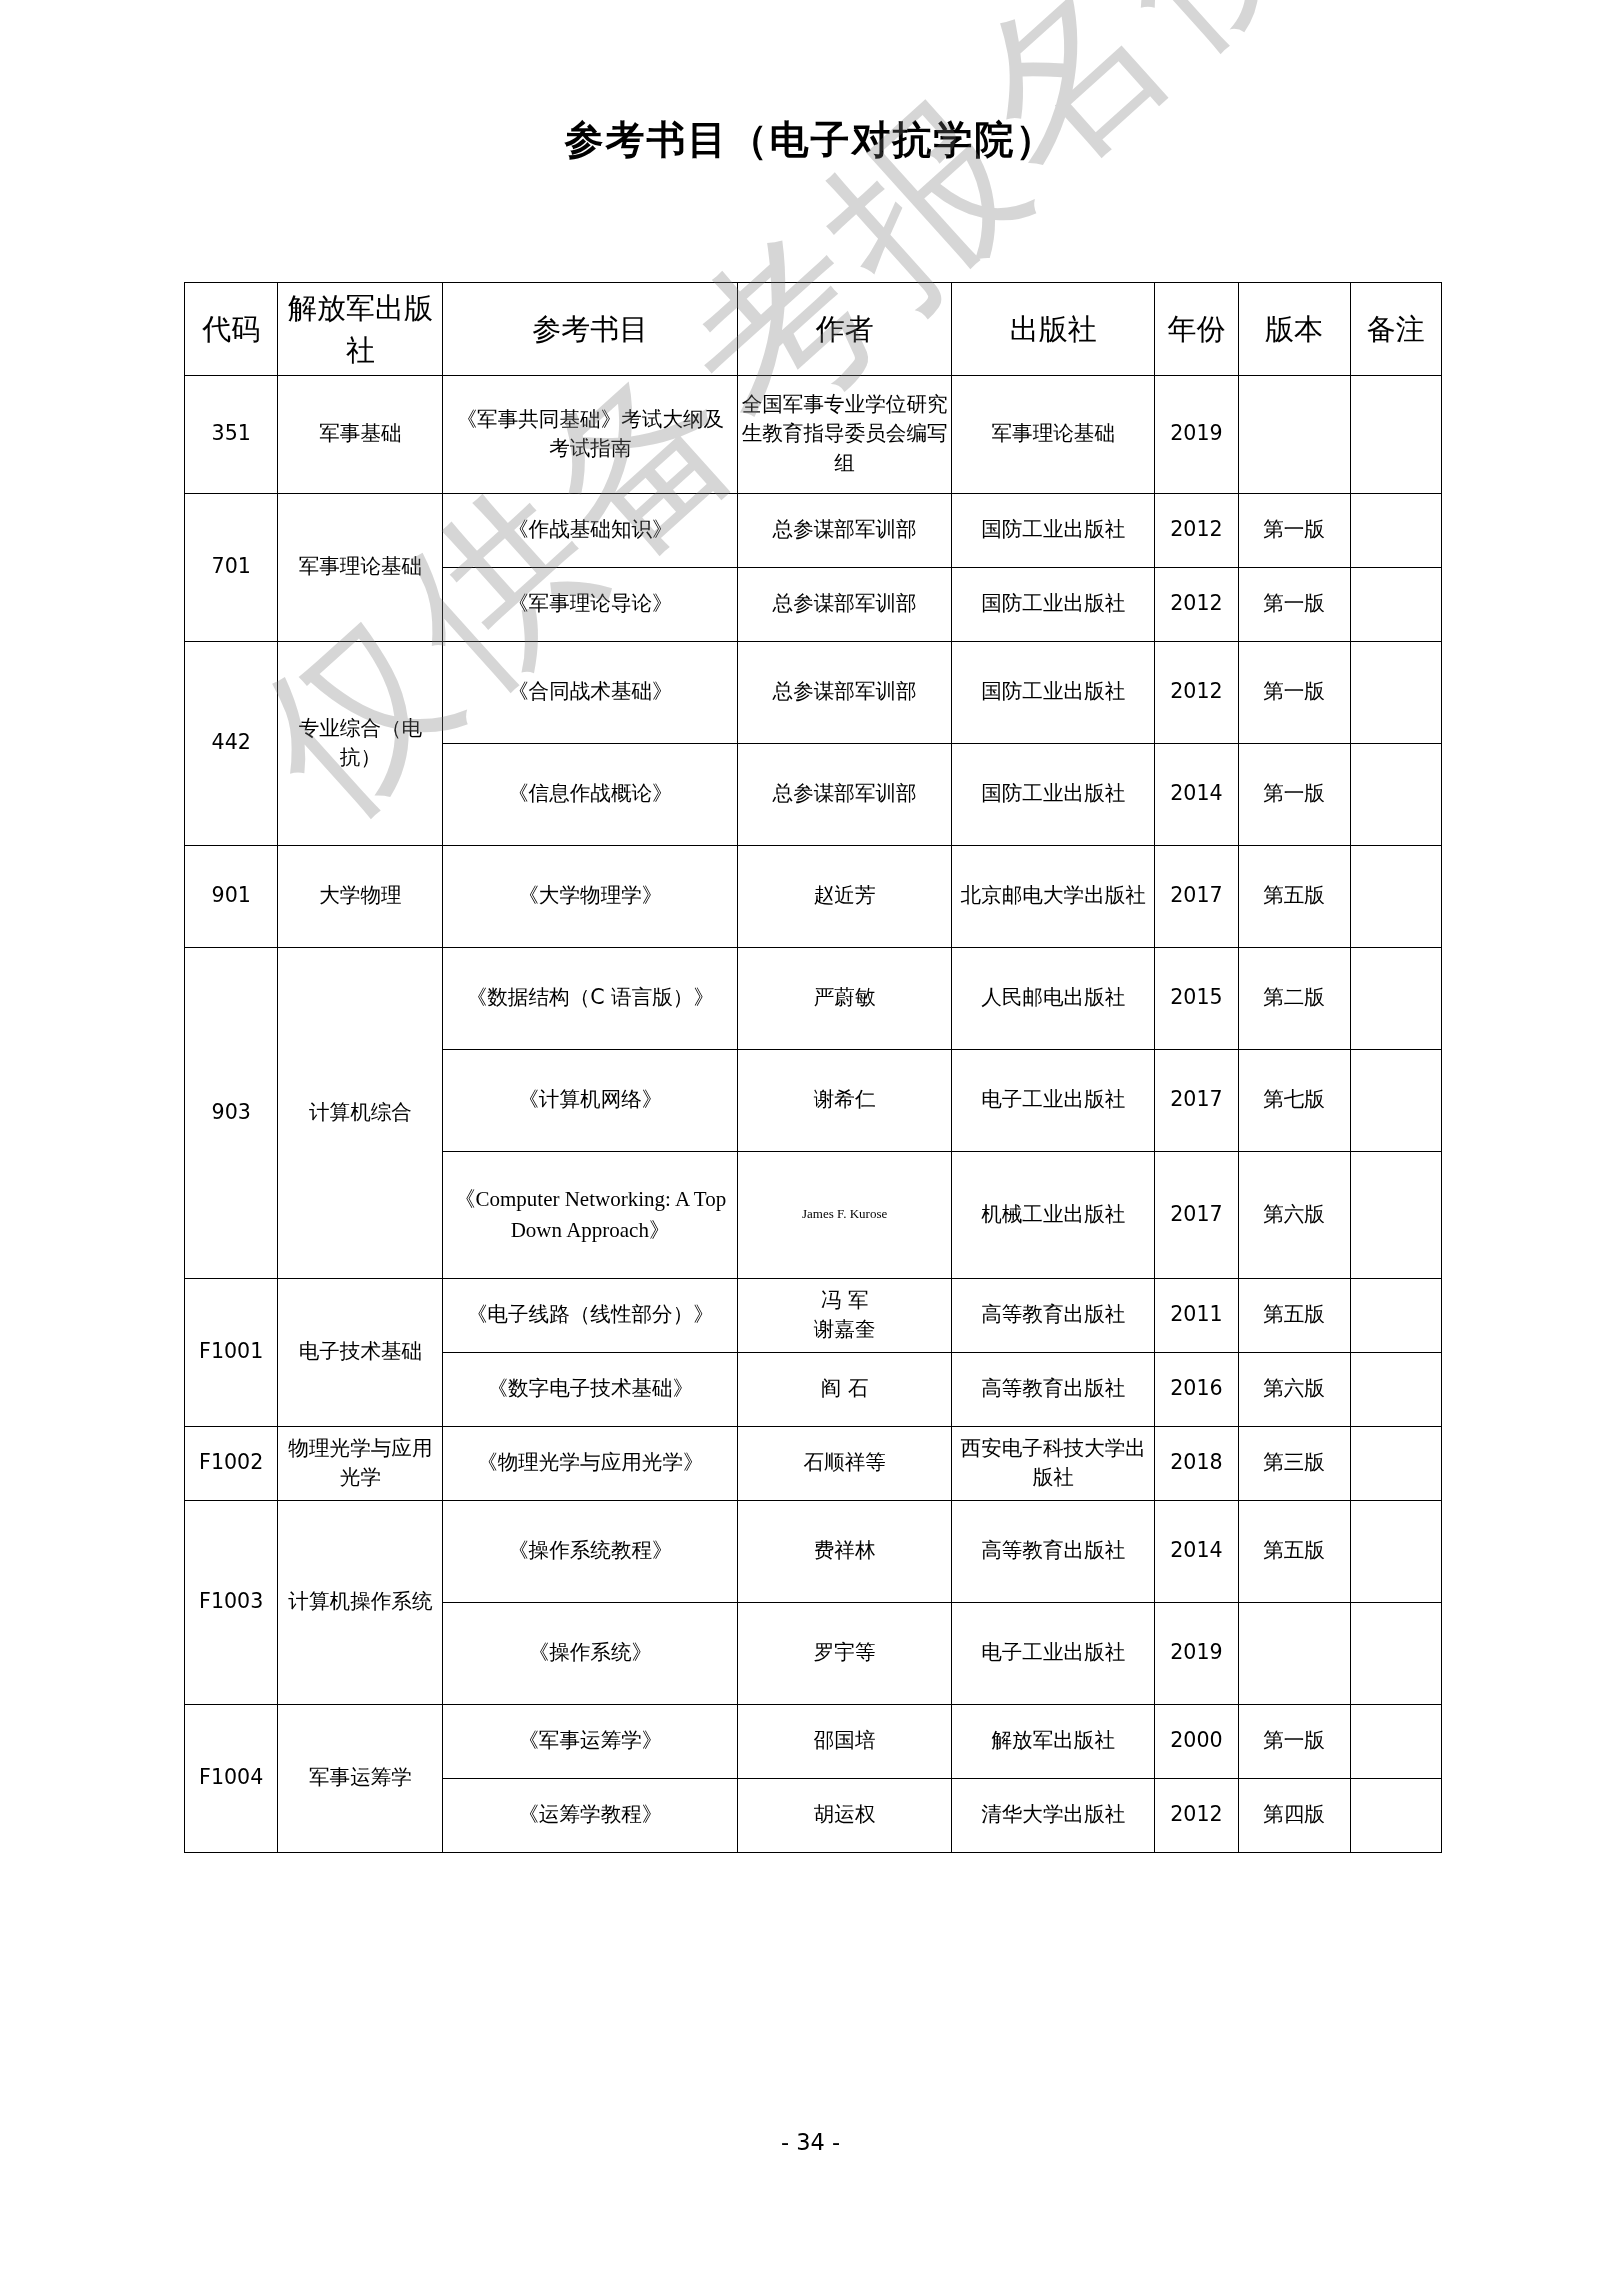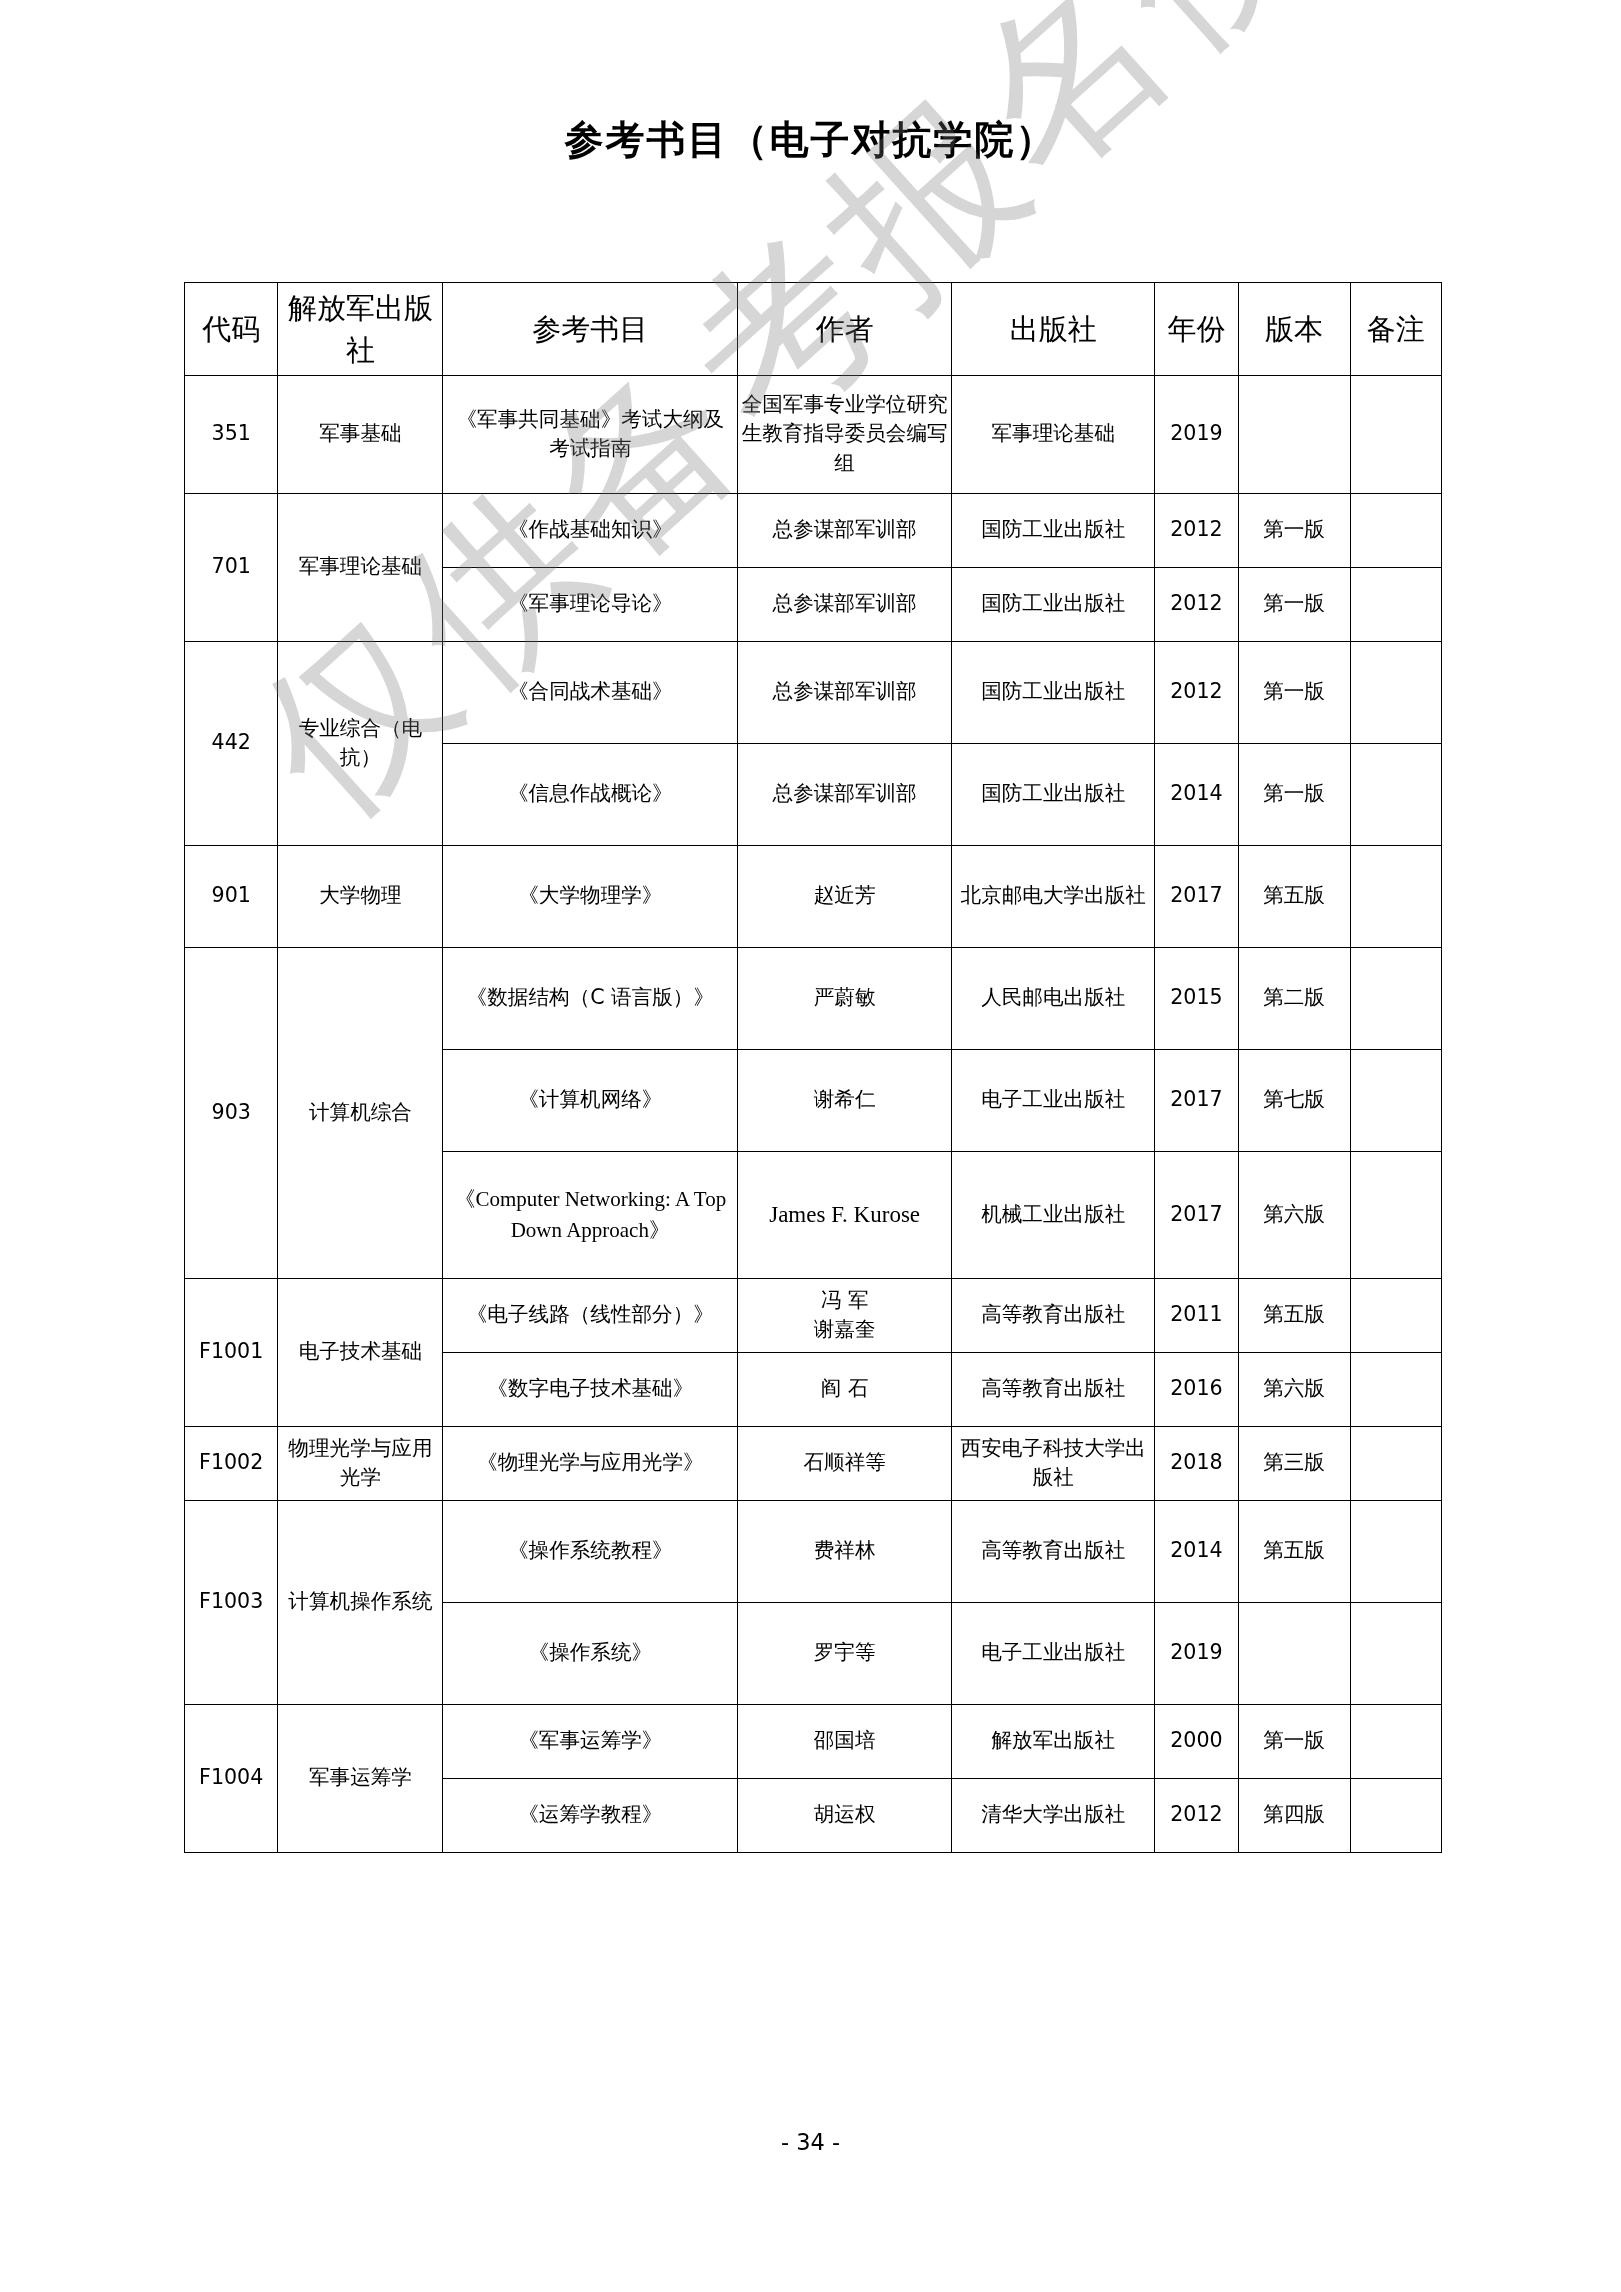--- a/index.html
+++ b/index.html
@@ -60,21 +60,21 @@
   col.c-subject { width: 159px; }
   col.c-book    { width: 284px; }
   col.c-author  { width: 206px; }
   col.c-press   { width: 196px; }
   col.c-year    { width: 80px; }
   col.c-edition { width: 108px; }
   col.c-note    { width: 88px; }
 
   td.cell-book { font-family: "DejaVu Sans", sans-serif; }
   td.cell-book.latin { font-family: Liberation Serif, serif; font-size: 21px; }
-  td.cell-author.latin { font-family: "Liberation Serif", serif; font-size: 23px; text-align: center; }
+  td.cell-author.latin { font-family: "Liberation Serif", serif; font-size: 13px; text-align: center; }
   td.nowrapish { white-space: nowrap; font-size: 19.6px; }
   td.small { font-size: 18.6px; margin-top: 36px; }
 
   .rowh-tall { height: 118px; }
   .rowh-mid  { height: 74px; }
   .rowh-big  { height: 102px; }
 
   .watermark {
     position: absolute;
     left: 0;

